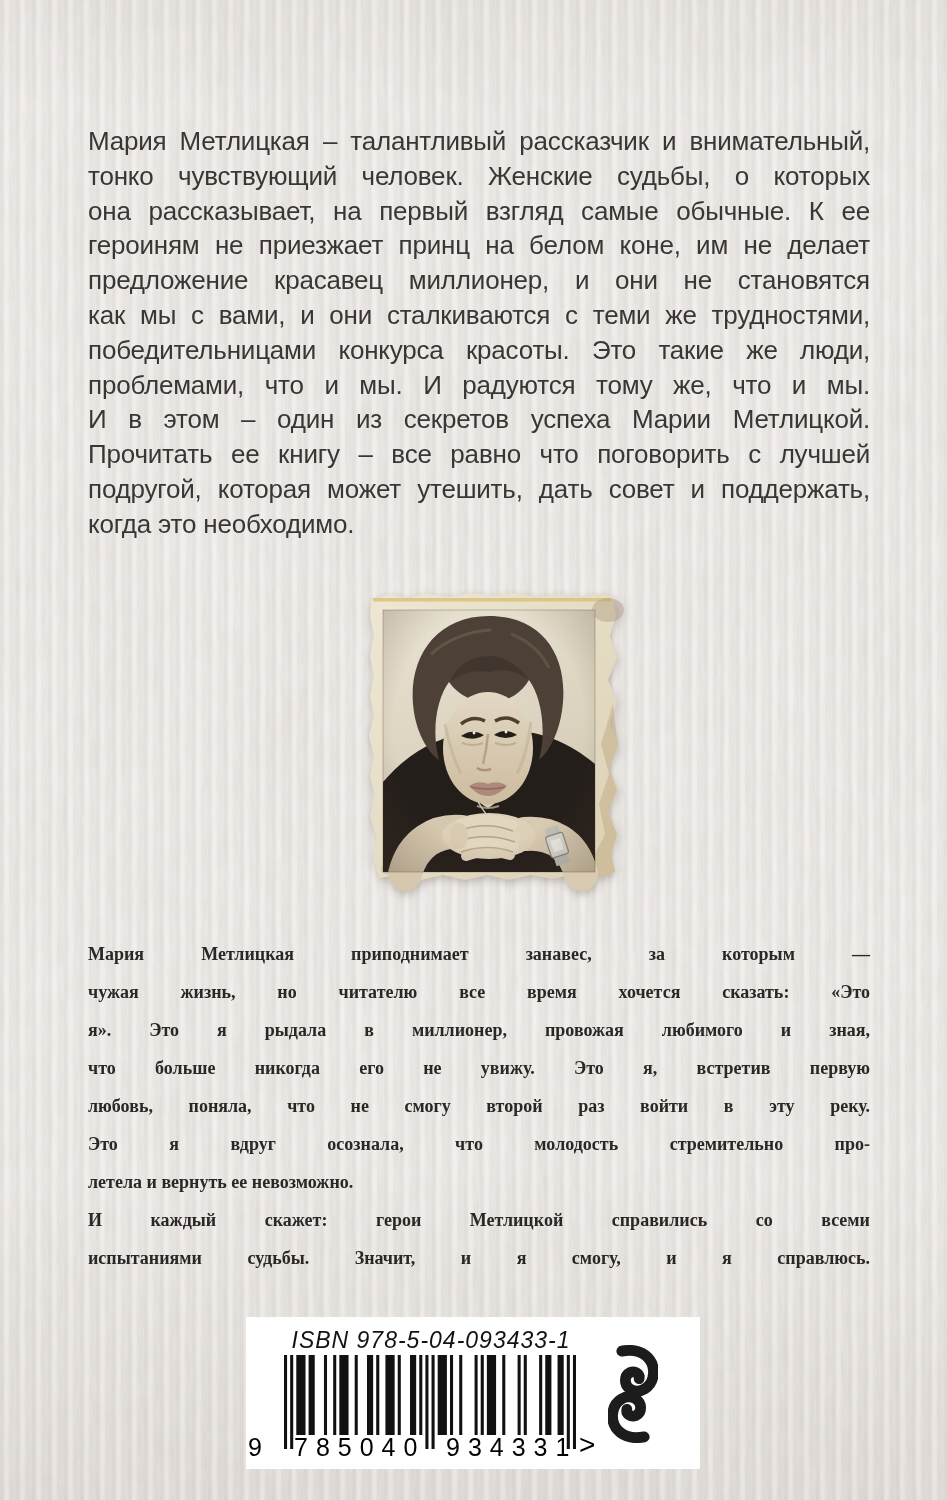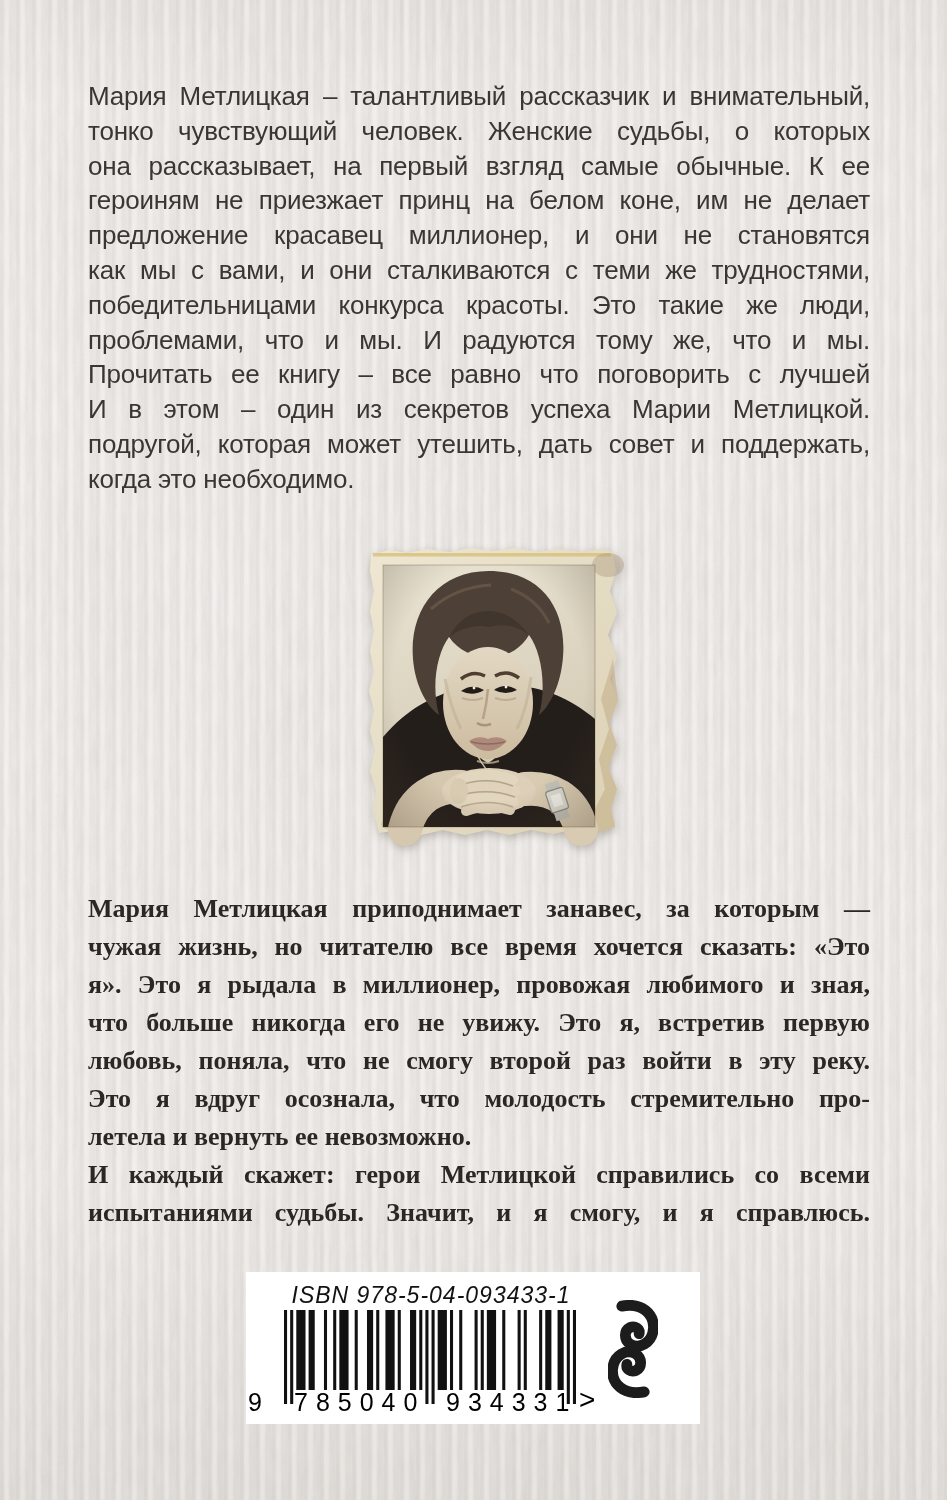--- a/index.html
+++ b/index.html
@@ -8,33 +8,33 @@
     background:var(--fabric_base,#f2efec);
     font-family:"Liberation Sans",sans-serif;
   }
   .texture{position:absolute;left:0;top:0;width:947px;height:1500px;z-index:0;display:block;}
   .cover::after{
     content:""; position:absolute; inset:0; z-index:0; pointer-events:none;
     background:
       repeating-linear-gradient(90deg, rgba(168,158,150,.10) 0 3px, rgba(255,255,255,.22) 5px 8px, rgba(168,158,150,.05) 10px 16px),
       linear-gradient(180deg, rgba(130,120,112,.05), rgba(0,0,0,0) 7%, rgba(0,0,0,0) 78%, rgba(125,115,106,.10));
   }
-  .layer{position:absolute;z-index:1;}
+  .layer{position:absolute;z-index:1;margin-top:45px;}
 
   
   .p1{
     left:88px; top:79px; width:782px;
     font-size:26px; line-height:34.8px; letter-spacing:-0.2px;
     color:var(--text_sans,#3a3634);
   }
   
   .p2{
     left:88px; top:890px; width:782px;
     font-family:"Liberation Serif",serif; font-weight:700;
-    font-size:26px; line-height:38px;
+    font-size:18px; line-height:38px;
     color:var(--text_serif,#2b2725);
   }
   .line{text-align:justify; text-align-last:justify; white-space:normal;}
   .line.short{text-align-last:left;}
 
   
   .photo{left:361px; top:539px; width:266px; height:310px;}
   .photo svg{display:block; filter:drop-shadow(1px 3px 4px rgba(70,60,45,.30));}
 
   
@@ -93,22 +93,22 @@
 
   <div class="layer p1">
       <div class="line">Мария Метлицкая – талантливый рассказчик и внимательный,</div>
       <div class="line">тонко чувствующий человек. Женские судьбы, о которых</div>
       <div class="line">она рассказывает, на первый взгляд самые обычные. К ее</div>
       <div class="line">героиням не приезжает принц на белом коне, им не делает</div>
       <div class="line">предложение красавец миллионер, и они не становятся</div>
       <div class="line">как мы с вами, и они сталкиваются с теми же трудностями,</div>
       <div class="line">победительницами конкурса красоты. Это такие же люди,</div>
       <div class="line">проблемами, что и мы. И радуются тому же, что и мы.</div>
+      <div class="line">И в этом – один из секретов успеха Марии Метлицкой.</div>
       <div class="line">Прочитать ее книгу – все равно что поговорить с лучшей</div>
-      <div class="line">И в этом – один из секретов успеха Марии Метлицкой.</div>
       <div class="line">подругой, которая может утешить, дать совет и поддержать,</div>
       <div class="line short">когда это необходимо.</div>
     </div>
 
   <div class="layer photo">
     <svg width="266" height="310" viewBox="0 0 266 310">
       <defs>
         <linearGradient id="pg" x1="0" y1="0" x2="1" y2="1">
           <stop offset="0" stop-color="#efe7d3"></stop>
             <stop offset="1" stop-color="#dbd1b6"></stop>

